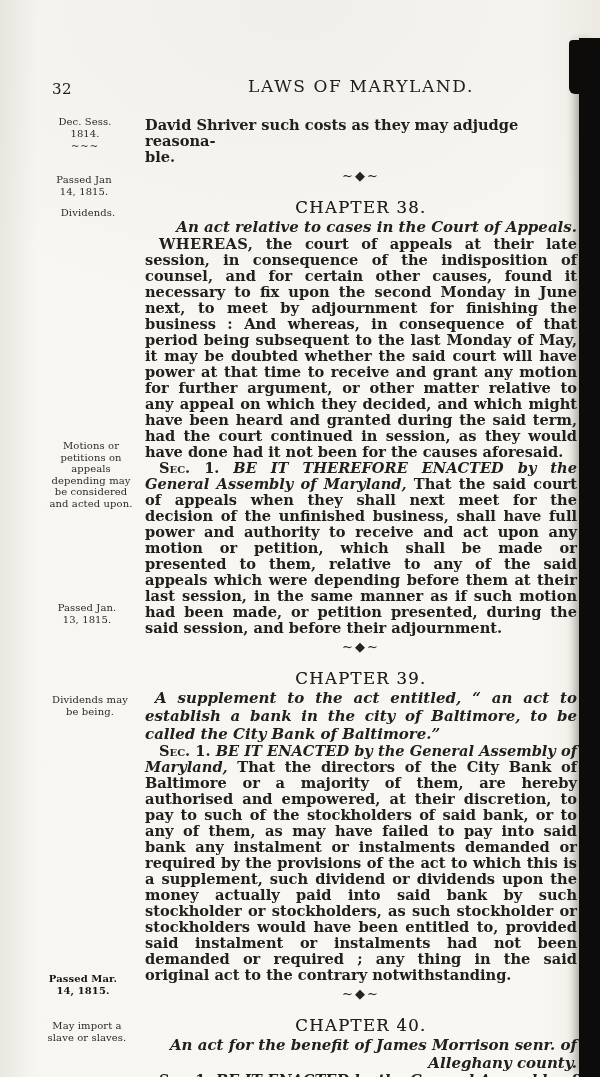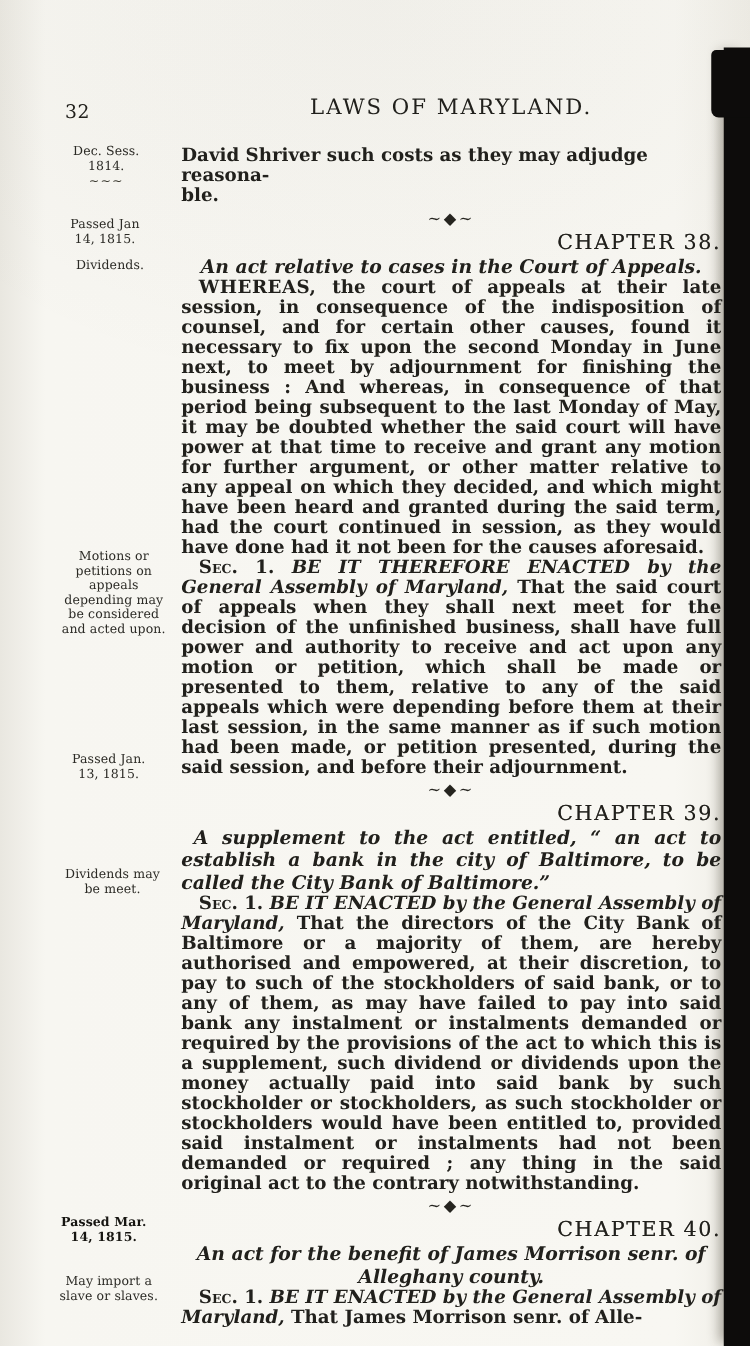--- a/index.html
+++ b/index.html
@@ -88,34 +88,34 @@
   .intro { text-align: left; }
   .ornament {
     text-align: center;
     font-size: 13px;
     letter-spacing: 2px;
     margin: 3px 0 1px 0;
     color: #25241f;
     line-height: 15px;
   }
   .chapter-heading {
-    margin: 1px 0 0 0;
-    text-align: right;
+    margin: 15px 0 0 0;
+    text-align: center;
     font-size: 16.5px;
     font-weight: normal;
     letter-spacing: 1.3px;
     line-height: 20px;
     text-shadow: 0 0 0.5px rgba(20,18,12,0.55);
   }
   .chapter-title {
     font-style: italic;
     font-size: 15px;
     line-height: 18px;
     margin: 1px 0 2px 0;
-    text-align: center;
+    text-align: right;
   }
   .chapter-title.justify {
     text-align: justify;
     text-indent: 10px;
   }
   .body-para {
     text-indent: 14px;
     text-align: justify;
   }
   .sc { font-variant: small-caps; }
@@ -135,21 +135,21 @@
 
   <aside>
     <div class="mnote center" style="left:50px; top:116px; width:70px;">
       <span>Dec. Sess. 1814.</span>
       <span class="flourish">~~~</span>
     </div>
     <div class="mnote" style="left:48px; top:174px; width:72px;">Passed Jan 14, 1815.</div>
     <div class="mnote" style="left:48px; top:207px; width:80px;">Dividends.</div>
     <div class="mnote" style="left:46px; top:440px; width:90px;">Motions or petitions on appeals depending may be considered and acted upon.</div>
     <div class="mnote" style="left:52px; top:602px; width:70px;">Passed Jan. 13, 1815.</div>
-    <div class="mnote" style="left:46px; top:694px; width:88px;">Dividends may be meet.</div>
+    <div class="mnote" style="left:46px; top:694px; width:88px;">Dividends may be being.</div>
     <div class="mnote dark" style="left:48px; top:973px; width:70px;">Passed Mar. 14, 1815.</div>
     <div class="mnote" style="left:46px; top:1020px; width:82px;">May import a slave or slaves.</div>
   </aside>
 
   <main class="text-col">
 
     <p class="intro">
       <span>David Shriver such costs as they may adjudge reasona-</span><br>
       <span>ble.</span>
     </p>

